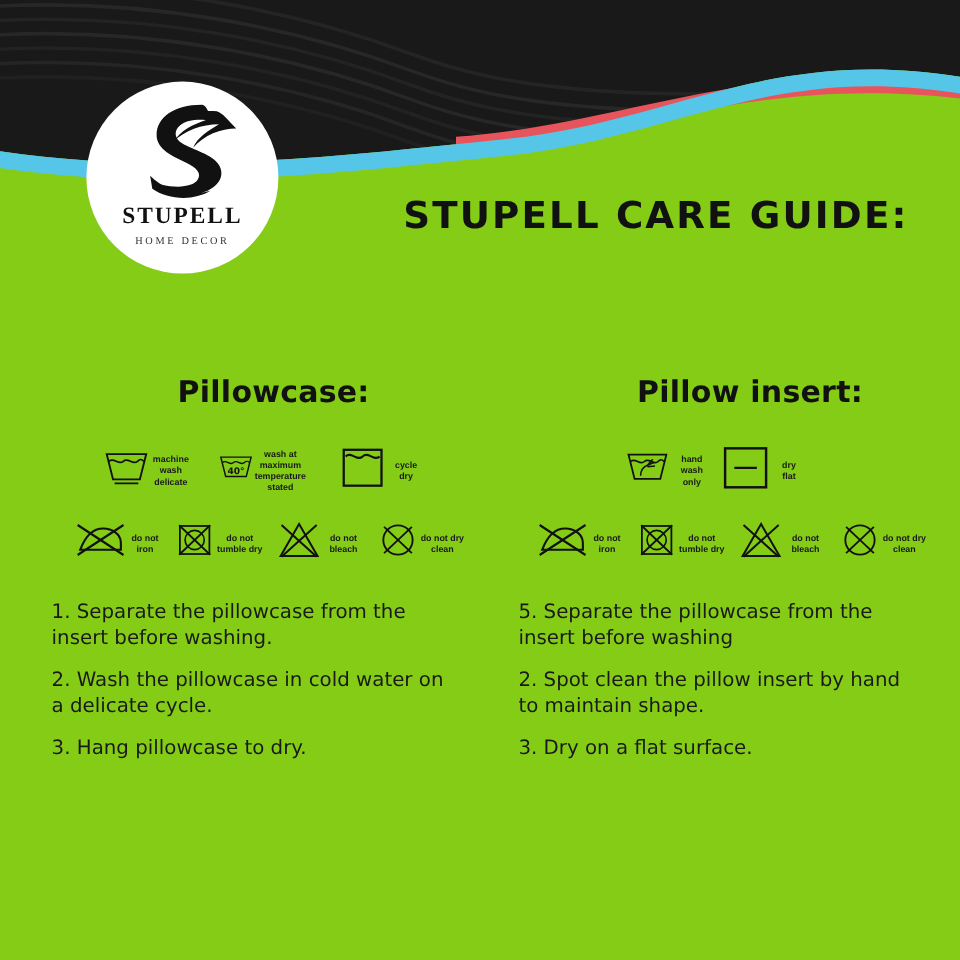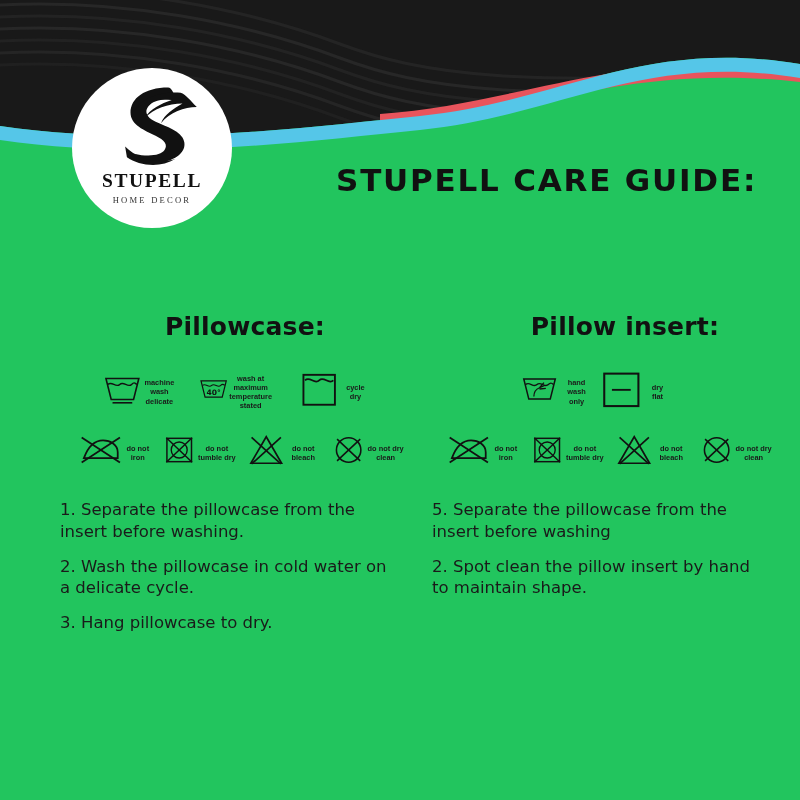--- a/index.html
+++ b/index.html
@@ -5,21 +5,21 @@
   * { box-sizing: border-box; margin: 0; padding: 0; }
   html, body {
     width: 800px; height: 800px;
     font-family: "Liberation Sans", sans-serif;
     background: #e8e8e8;
     overflow: hidden;
   }
   #page {
     position: relative;
     width: 800px; height: 800px;
-    background: #22c55e;
+    background: #84cc16;
     overflow: hidden;
   }
   
   #banner {
     position: absolute;
     top: 0; left: 0;
     width: 800px; height: 160px;
     overflow: hidden;
   }
   #banner svg { display: block; }
@@ -65,21 +65,21 @@
     color: #111;
     font-family: "DejaVu Sans", sans-serif;
   }
 
   
   .column {
     position: absolute;
     top: 312px;
     width: 360px;
   }
-  #col-left  { left: 46px; }
+  #col-left  { left: 29px; }
   #col-right { left: 424px; }
 
   .col-title {
     font-size: 25px;
     font-weight: 700;
     color: #111;
     text-align: center;
     font-family: "DejaVu Sans", sans-serif;
     letter-spacing: 0.2px;
   }
@@ -314,16 +314,17 @@
             <line x1="47" y1="6" x2="11" y2="40" stroke="#111" stroke-width="2.4"></line>
           </svg>
           <div class="icon-label">do not dry clean</div>
         </div>
       </div>
     </div>
 
     <div class="steps">
       <div class="step">5. Separate the pillowcase from the insert before washing</div>
       <div class="step">2. Spot clean the pillow insert by hand to maintain shape.</div>
+      <div class="step">3. Dry on a flat surface.</div>
     </div>
   </div>
 
 </div>
 
 </body></html>

